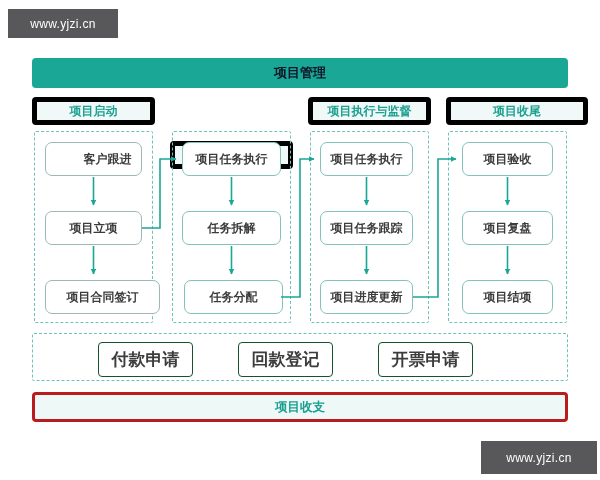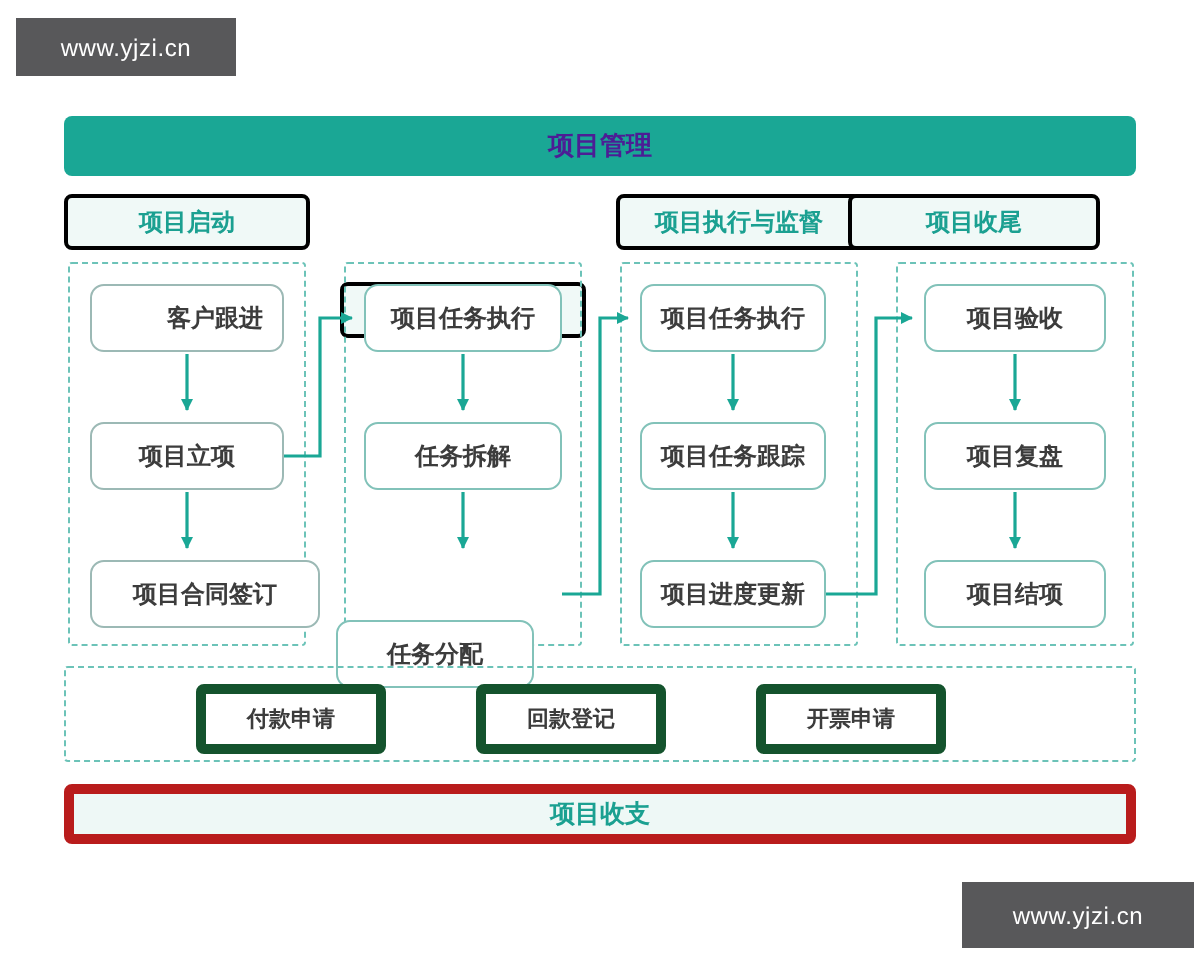--- a/index.html
+++ b/index.html
@@ -21,29 +21,29 @@
     display: flex; align-items: center; justify-content: center;
   }
   .badge-tl { left: 8px; top: 9px; width: 110px; height: 29px; }
   .badge-br { left: 481px; top: 441px; width: 116px; height: 33px; }
 
   
   .banner-top {
     left: 32px; top: 58px; width: 536px; height: 30px;
     background: #1aa795;
     border-radius: 4px;
-    color: #4c1d95; font-size: 13px; font-weight: bold;
+    color: #0f172a; font-size: 13px; font-weight: bold;
     display: flex; align-items: center; justify-content: center;
   }
 
   
   .col-header {
     top: 97px; height: 28px;
     background: #f0f9f7;
-    border: 2px solid #000000;
+    border: 5px solid #000000;
     border-radius: 4px;
     color: #1ba091; font-size: 12px; font-weight: bold;
     display: flex; align-items: center; justify-content: center;
   }
 
   
   .group {
     top: 131px; height: 192px;
     border: 1px dashed #6cc3b8;
     border-radius: 2px;
@@ -68,31 +68,31 @@
 
   
   .fin-group {
     left: 32px; top: 333px; width: 536px; height: 48px;
     border: 1px dashed #6cc3b8;
     border-radius: 2px;
   }
   .fin-node {
     top: 342px; height: 35px; width: 95px;
     background: #ffffff;
-    border: 5px solid #14532d;
+    border: 1px solid #14532d;
     border-radius: 4px;
-    color: #3c3c3c; font-size: 11px; font-weight: bold;
+    color: #3c3c3c; font-size: 17px; font-weight: bold;
     display: flex; align-items: center; justify-content: center;
   }
 
   
   .banner-bottom {
     left: 32px; top: 392px; width: 536px; height: 30px;
     background: #eef8f6;
-    border: 5px solid #b91c1c;
+    border: 3px solid #b91c1c;
     border-radius: 4px;
     color: #1ba091; font-size: 12.5px; font-weight: bold;
     display: flex; align-items: center; justify-content: center;
   }
 
   svg.connectors {
     position: absolute; left: 0; top: 0;
     width: 600px; height: 480px;
     pointer-events: none;
   }
@@ -101,34 +101,34 @@
 <body>
 
 <div class="abs badge badge-tl">www.yjzi.cn</div>
 <div class="abs badge badge-br">www.yjzi.cn</div>
 
 <div class="abs banner-top">项目管理</div>
 
 <div class="abs col-header" style="left:32px; width:123px;">项目启动</div>
 <div class="abs col-header" style="left:170px; width:123px;margin-top:44px;">项目计划</div>
 <div class="abs col-header" style="left:308px; width:123px;">项目执行与监督</div>
-<div class="abs col-header" style="left:424px; width:126px;">项目收尾</div>
+<div class="abs col-header" style="left:446px; width:142px;">项目收尾</div>
 
 <div class="abs group" style="left:34px;  width:119px;"></div>
 <div class="abs group" style="left:172px; width:119px;"></div>
 <div class="abs group" style="left:310px; width:119px;"></div>
 <div class="abs group" style="left:448px; width:119px;"></div>
 
 <div class="abs node gray-border row1" style="left:45px; width:97px;padding-left:28px;">客户跟进</div>
 <div class="abs node gray-border row2" style="left:45px; width:97px;">项目立项</div>
 <div class="abs node gray-border row3" style="left:45px; width:115px;">项目合同签订</div>
 
 <div class="abs node row1" style="left:182px; width:99px;">项目任务执行</div>
 <div class="abs node row2" style="left:182px; width:99px;">任务拆解</div>
-<div class="abs node row3" style="left:168px; width:99px;margin-top:30px;">任务分配</div>
+<div class="abs node row3" style="left:184px; width:99px;">任务分配</div>
 
 <div class="abs node row1" style="left:320px; width:93px;">项目任务执行</div>
 <div class="abs node row2" style="left:320px; width:93px;text-align:center;">项目任务跟踪</div>
 <div class="abs node row3" style="left:320px; width:93px;">项目进度更新</div>
 
 <div class="abs node row1" style="left:462px; width:91px;">项目验收</div>
 <div class="abs node row2" style="left:462px; width:91px;">项目复盘</div>
 <div class="abs node row3" style="left:462px; width:91px;">项目结项</div>
 
 <div class="abs fin-group"></div>

